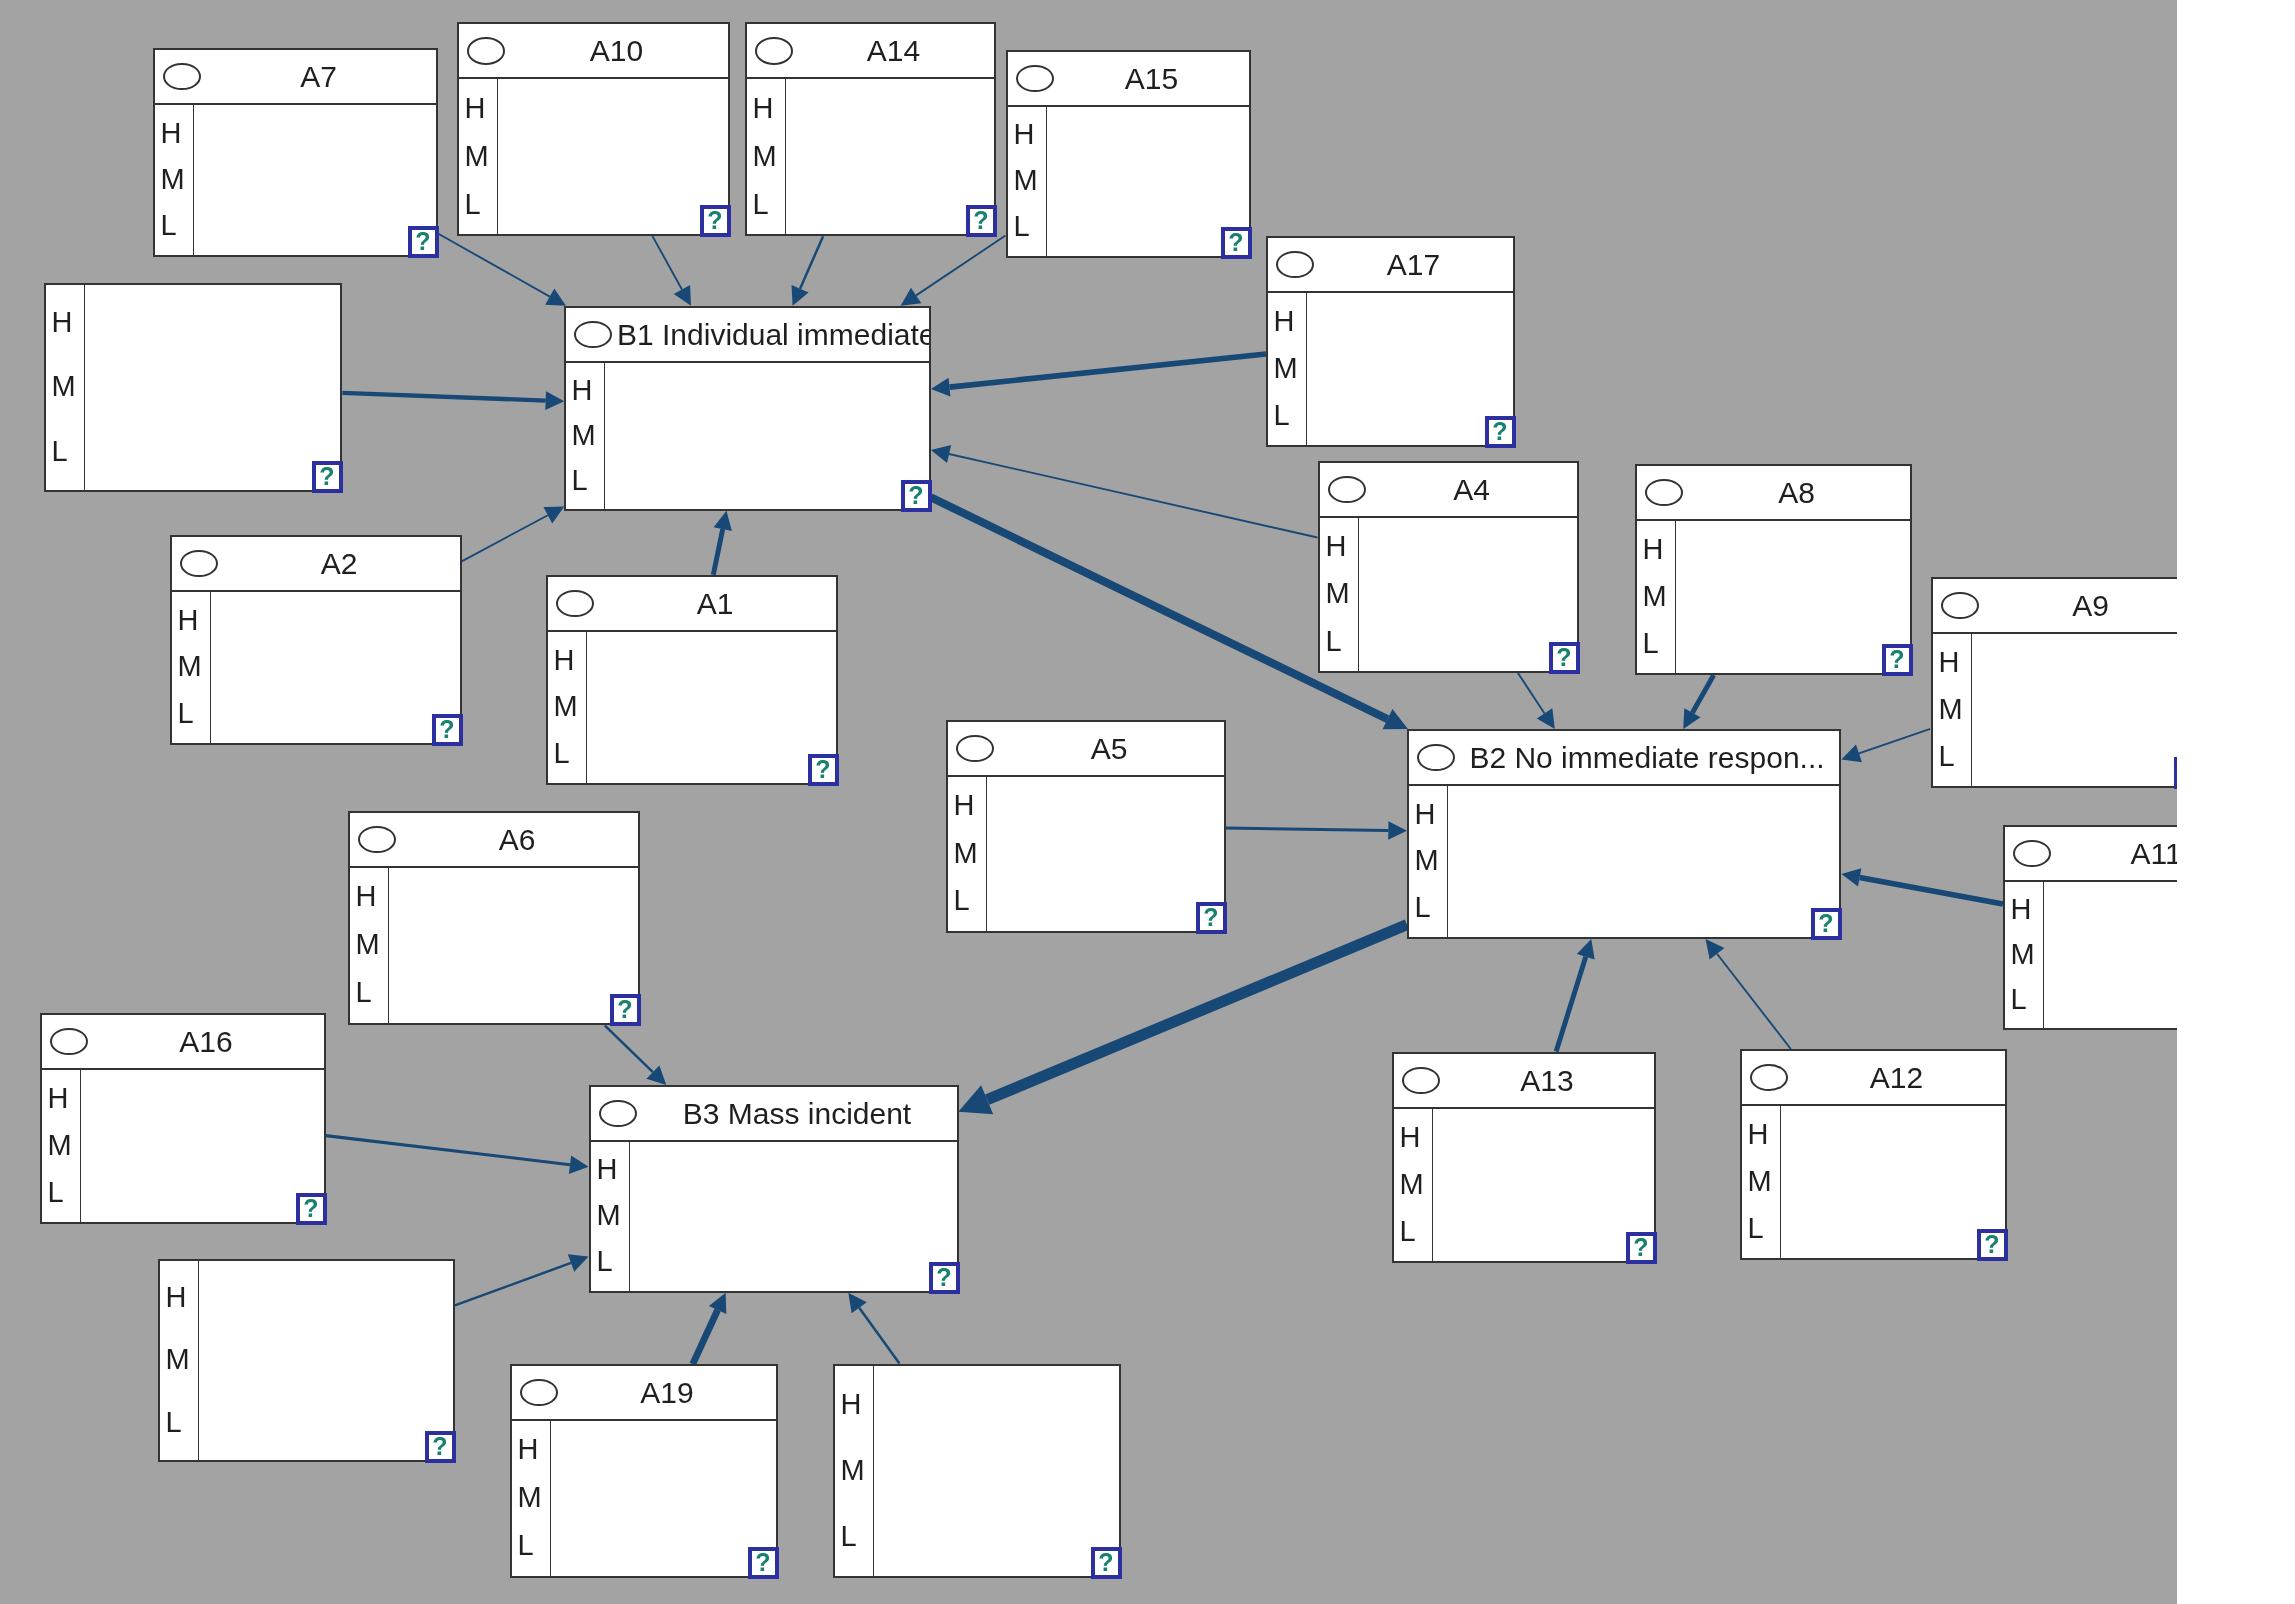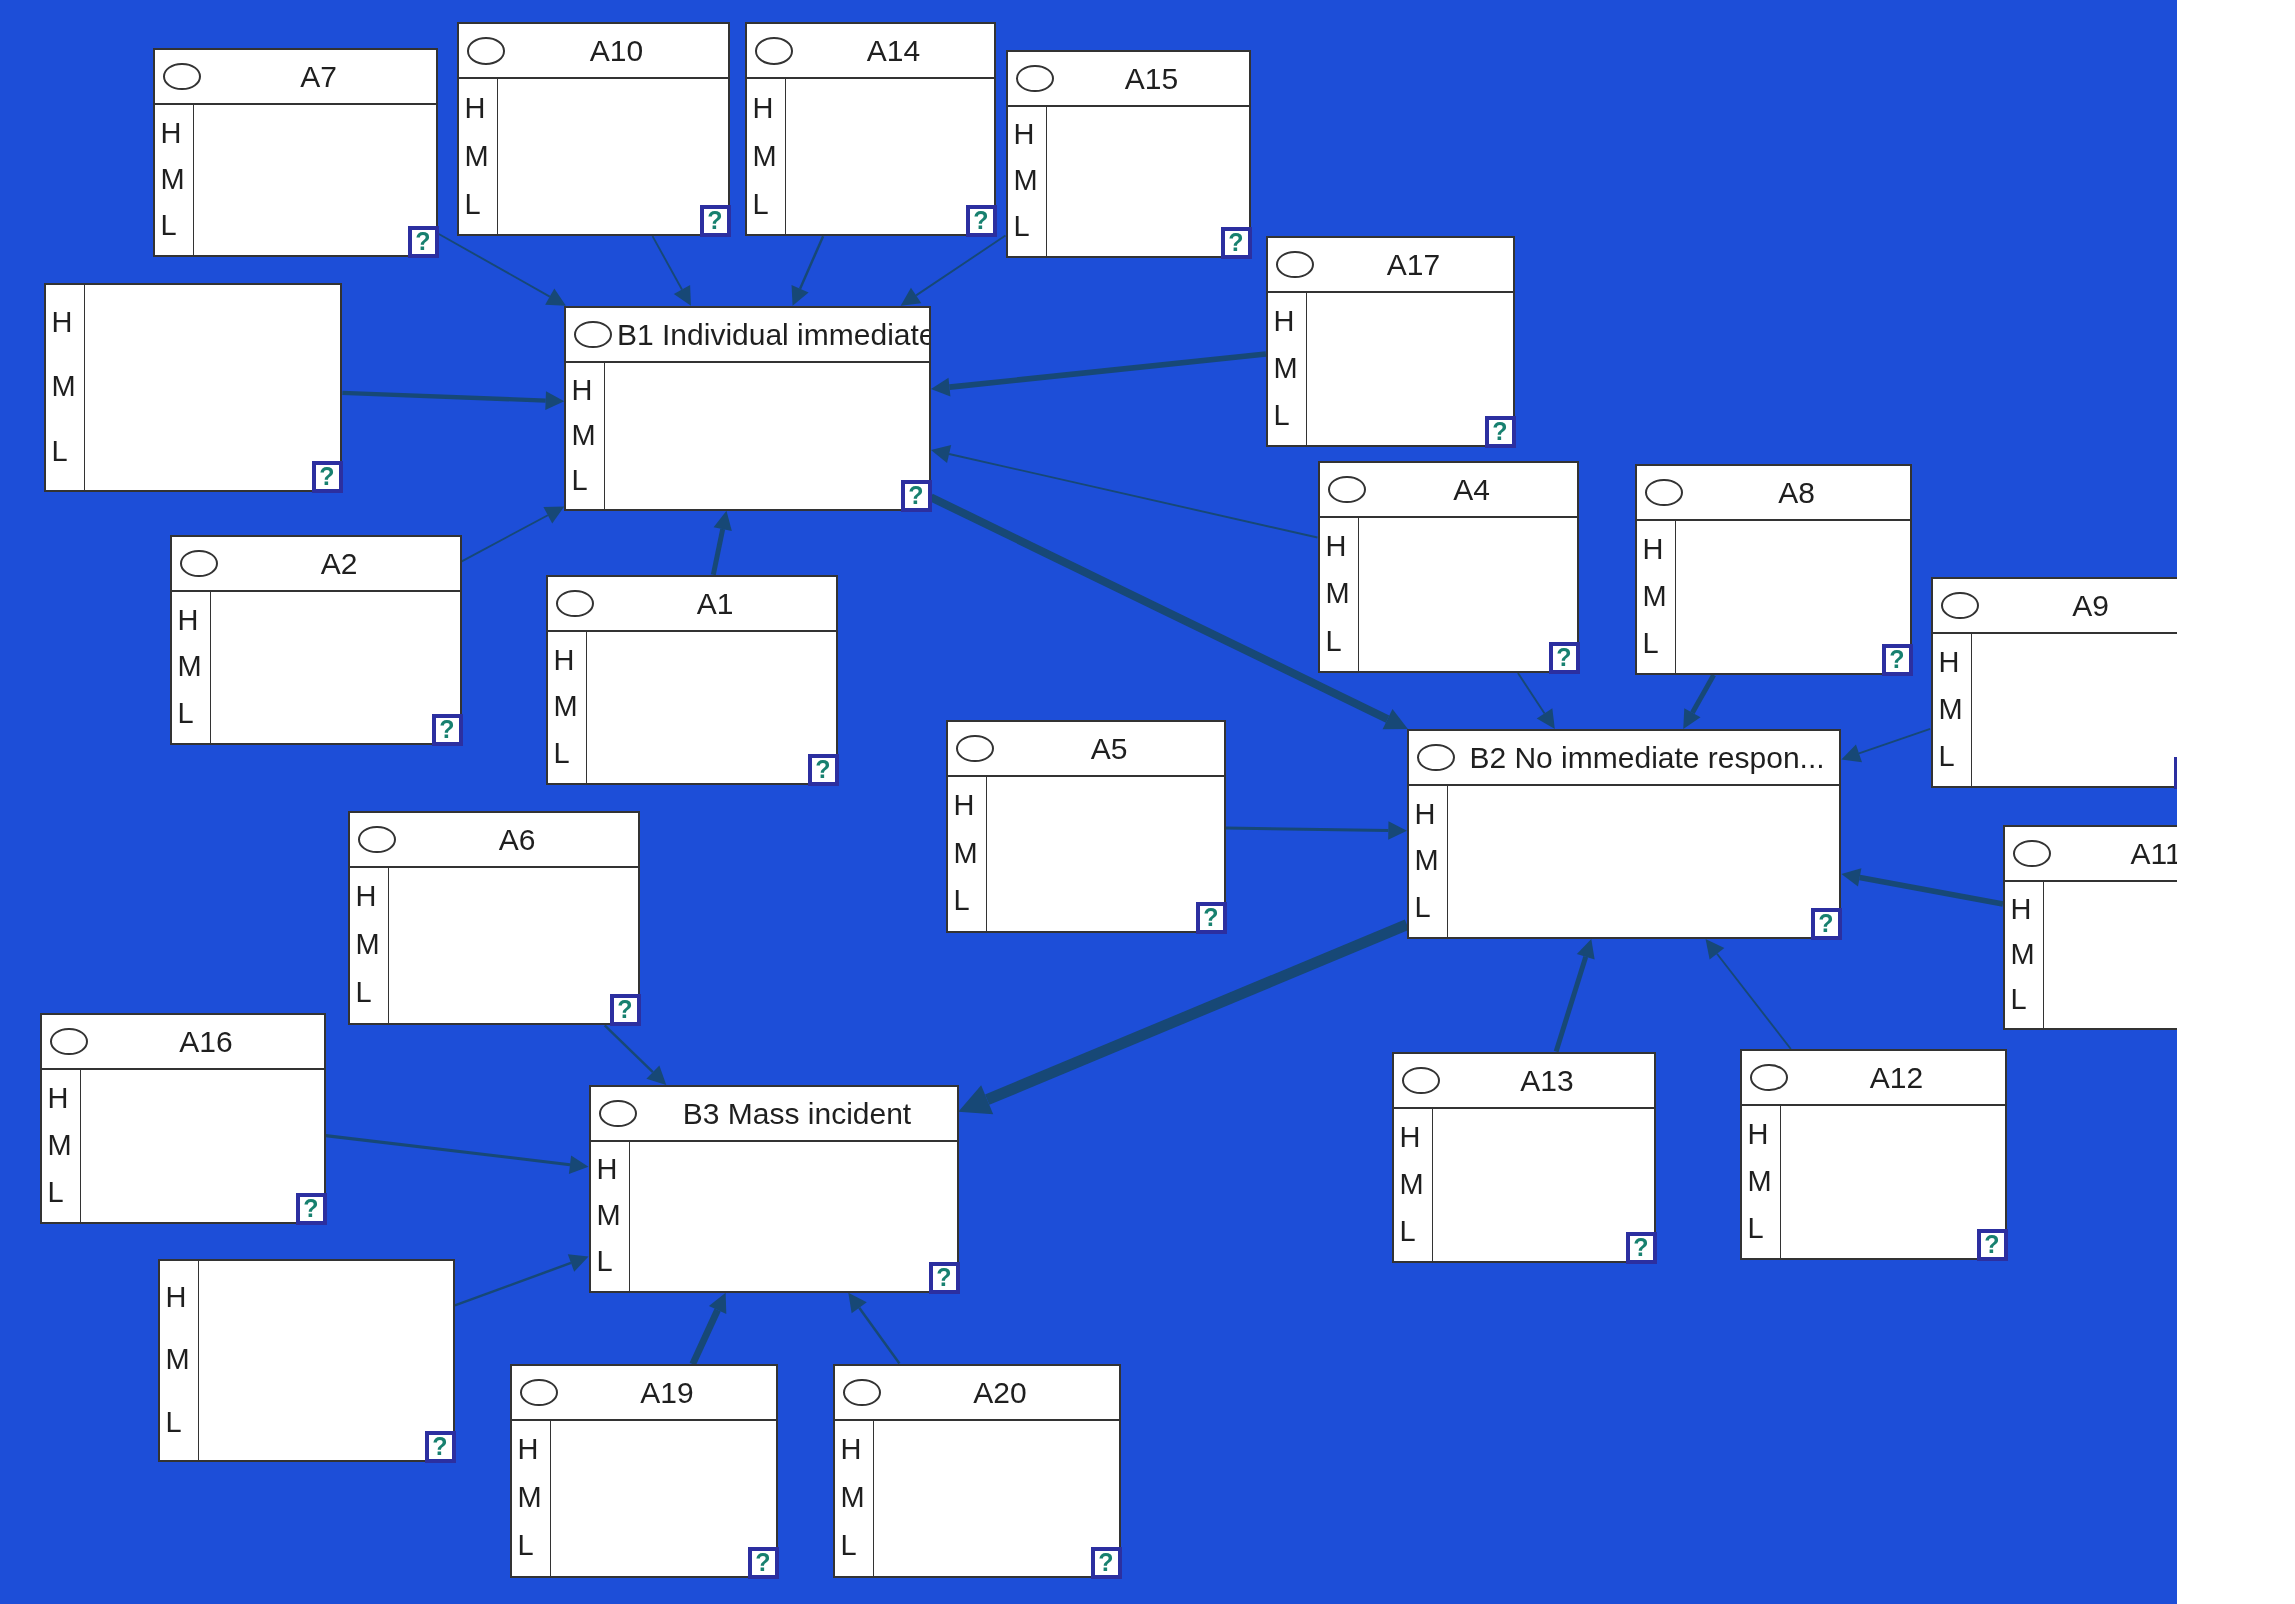--- a/index.html
+++ b/index.html
@@ -1,20 +1,20 @@
 <!DOCTYPE html>
 <html style="--node-border: #333333; --text: #1f1f1f; --help-border: #2C2FA0; --help-glyph: #17806F;font-size:10px"><head>
 <meta charset="utf-8">
 <style>
   html,body{margin:0;padding:0;background:#ffffff;}
   .canvas{
     position:relative;
     width:2177px;height:1604px;
     font-family:"Liberation Sans", sans-serif;
-    background:#1d4ed8;
+    background:#a3a3a3;
     overflow:hidden;
   }
   svg.edge-layer{position:absolute;left:0;top:0;z-index:1;}
   .node{
     position:absolute;
     background:#ffffff;
     border:2.5px solid var(--node-border);
     box-sizing:border-box;
     z-index:2;
     display:flex;flex-direction:column;
@@ -473,24 +473,20 @@
         <div class="states">
           <span>H</span>
           <span>M</span>
           <span>L</span>
         </div>
         <div class="plot"></div>
       </div>
       <span class="help">?</span>
     </div>
     <div class="node" style="left:833px;top:1364px;width:288px;height:214px">
-      <div class="titlebar">
-        <span class="oval"></span>
-        <span class="title">A20</span>
-      </div>
       <div class="nbody">
         <div class="states">
           <span>H</span>
           <span>M</span>
           <span>L</span>
         </div>
         <div class="plot"></div>
       </div>
       <span class="help">?</span>
     </div>

